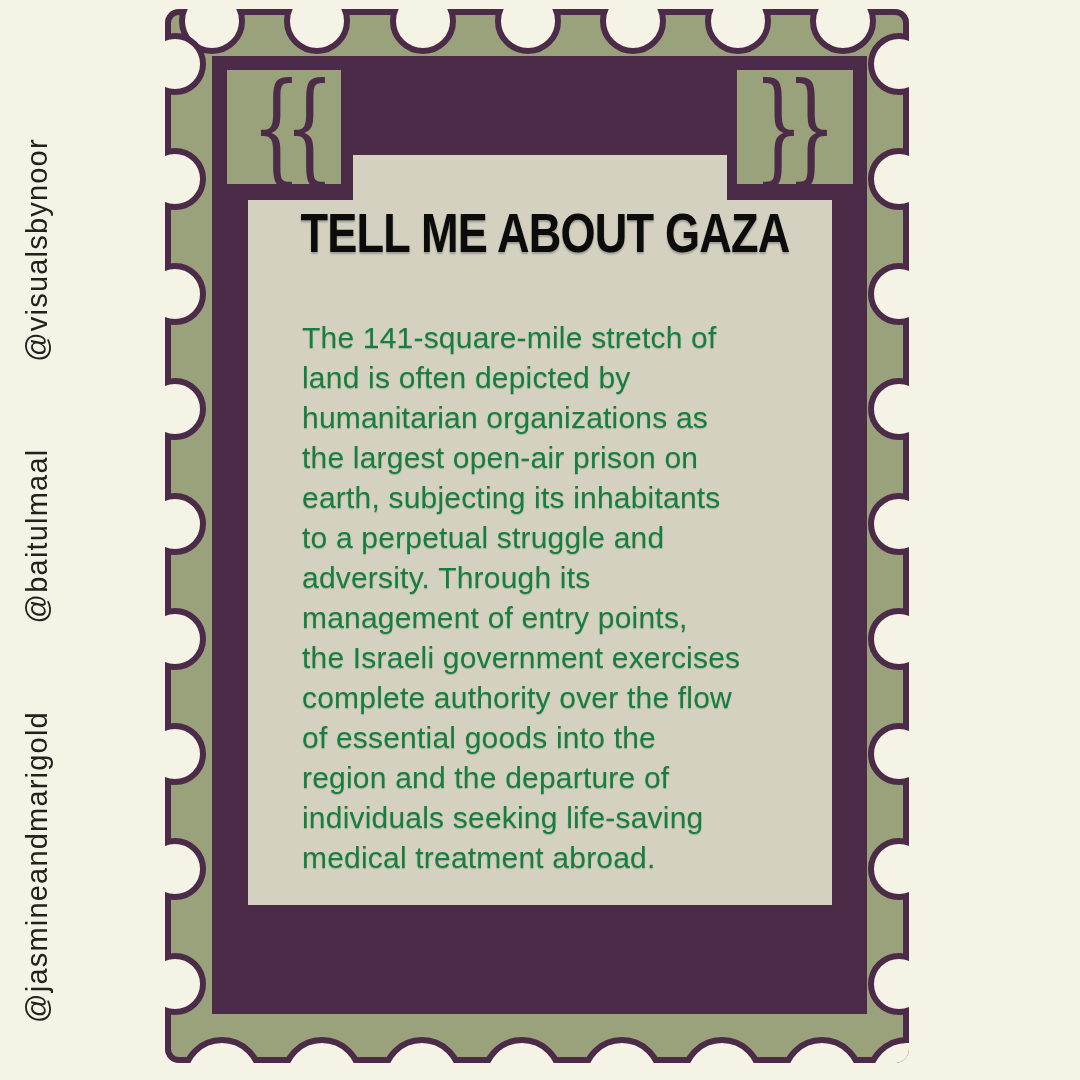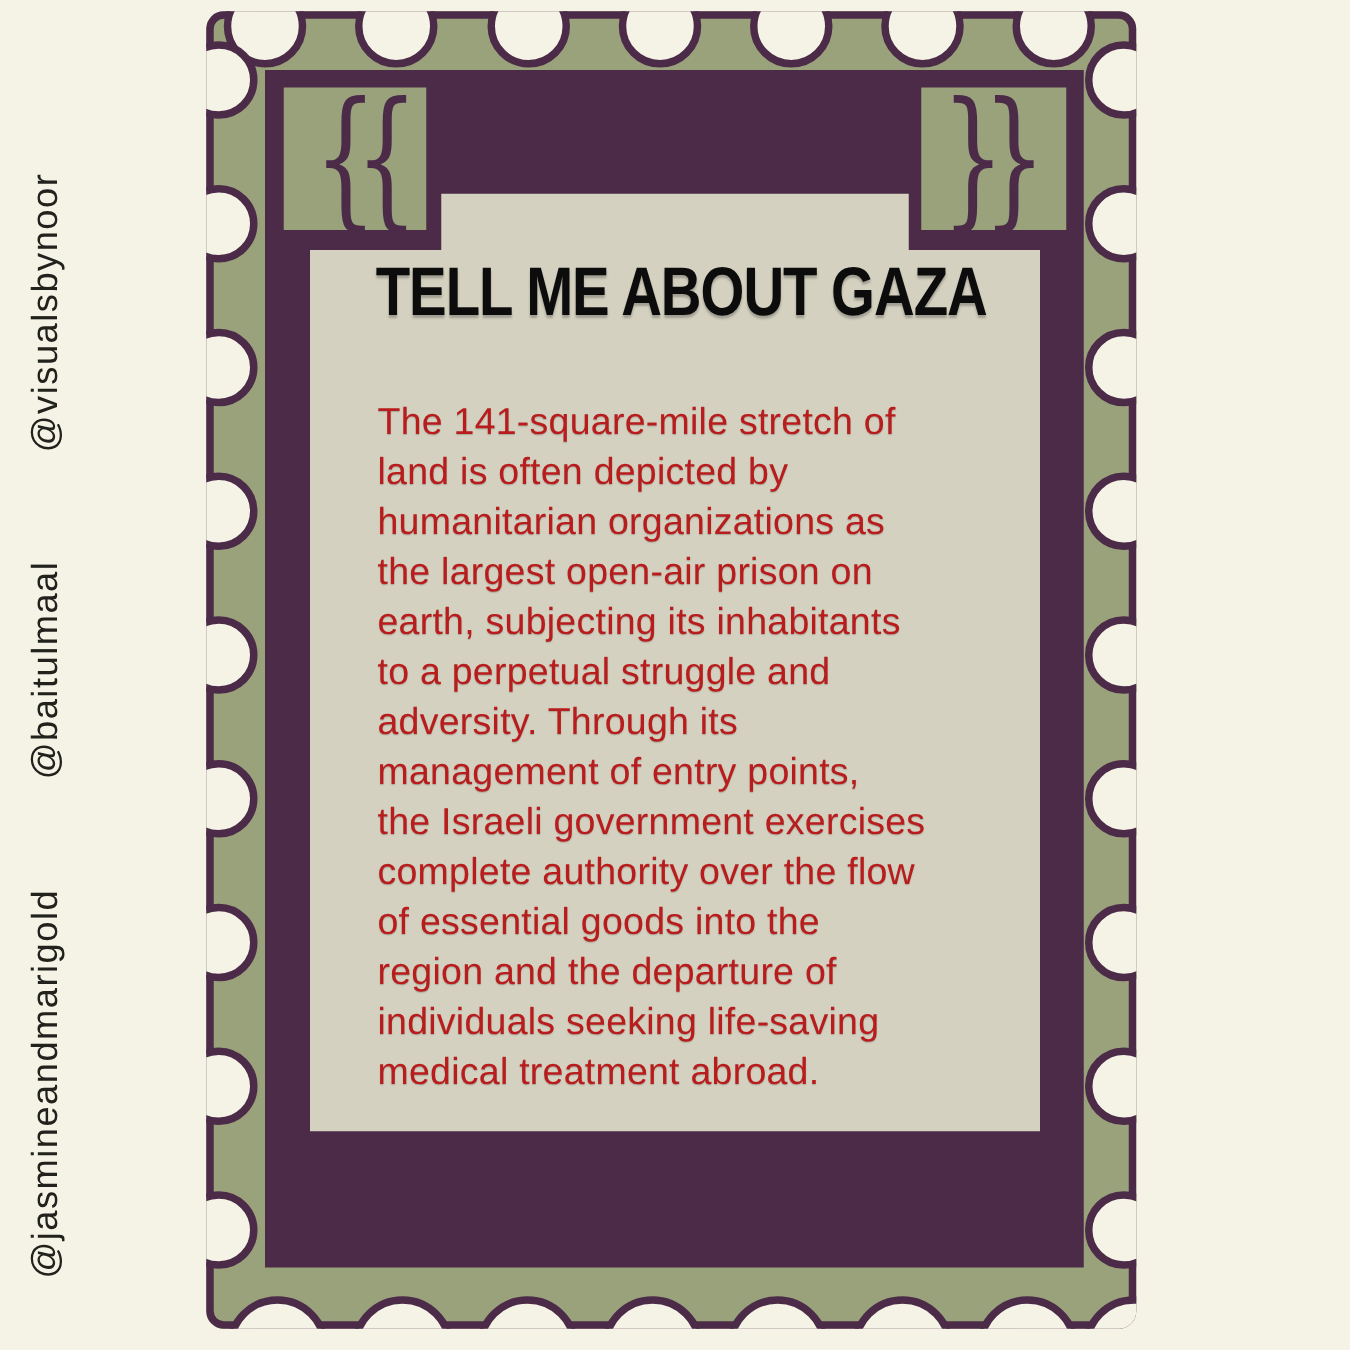--- a/index.html
+++ b/index.html
@@ -73,21 +73,21 @@
   }
   .body-text {
     position: absolute;
     left: 302px;
     top: 318px;
     width: 530px;
     margin: 0;
     font-size: 30px;
     line-height: 40px;
     letter-spacing: 0.2px;
-    color: #b91c1c;
+    color: #15803d;
     white-space: pre-line;
     text-shadow: 0 1px 1px rgba(40,40,40,0.25);
   }
 </style>
 </head>
 <body>
 
 <div class="canvas">
 
   <div class="watermark wm1">@visualsbynoor</div>

